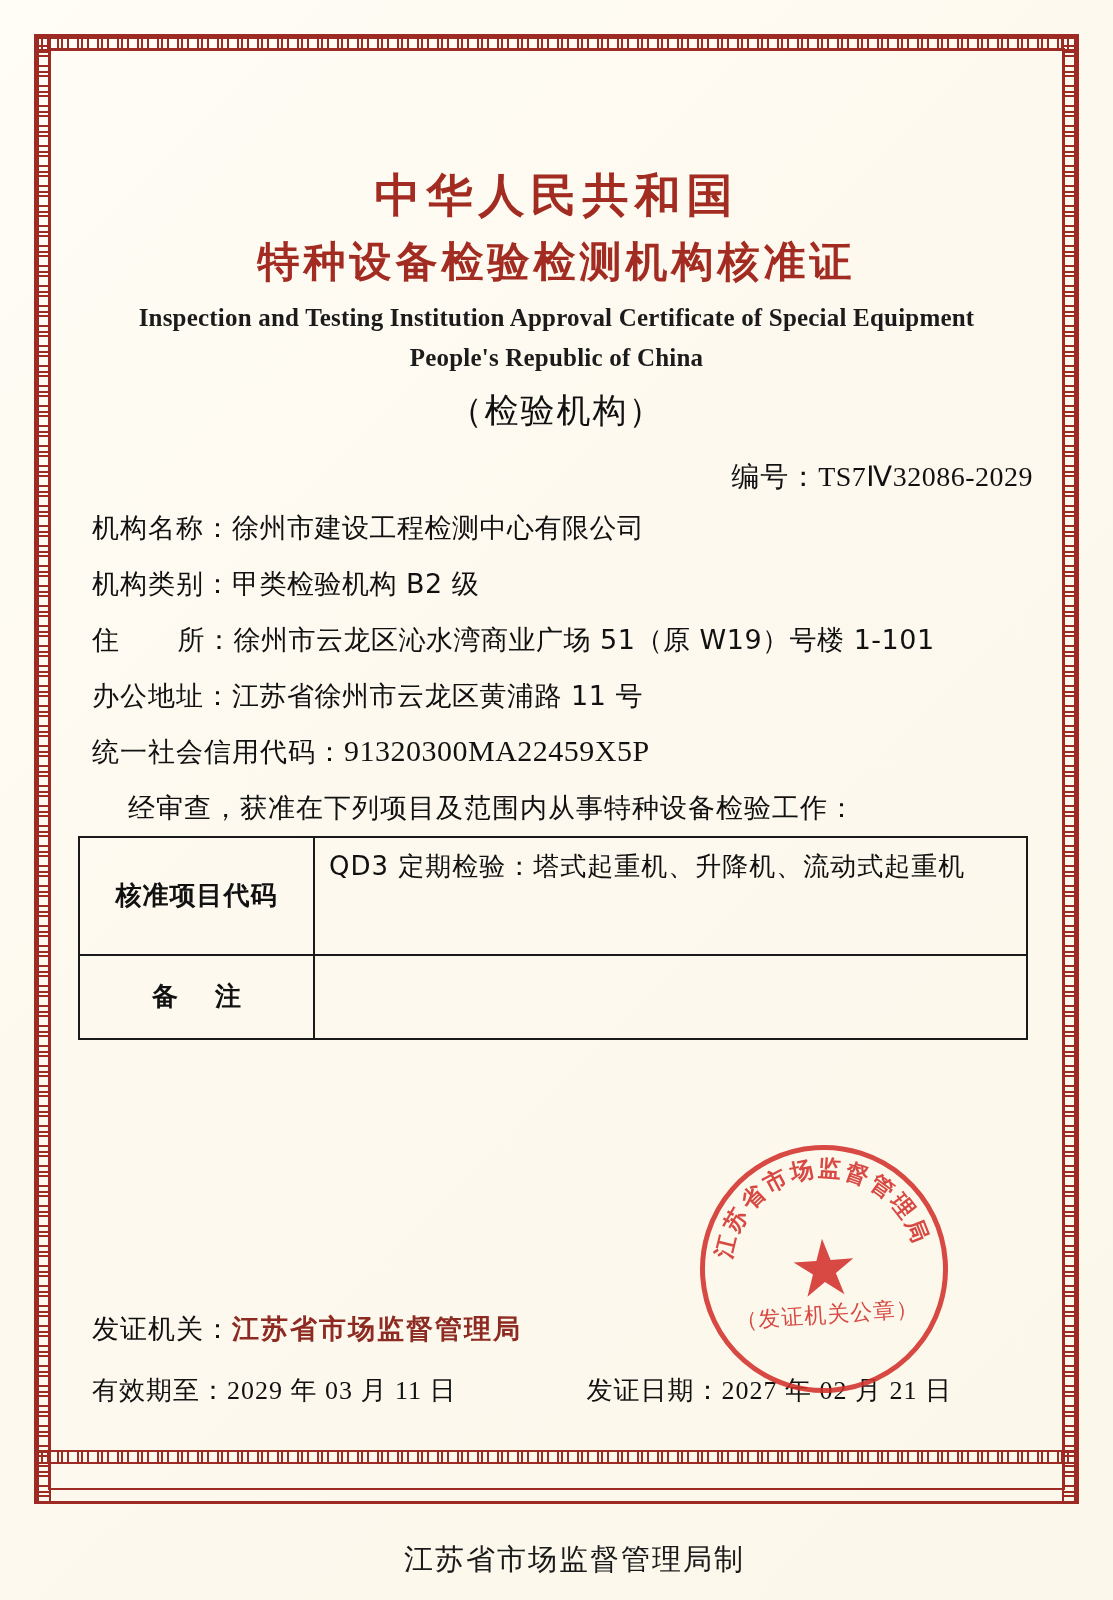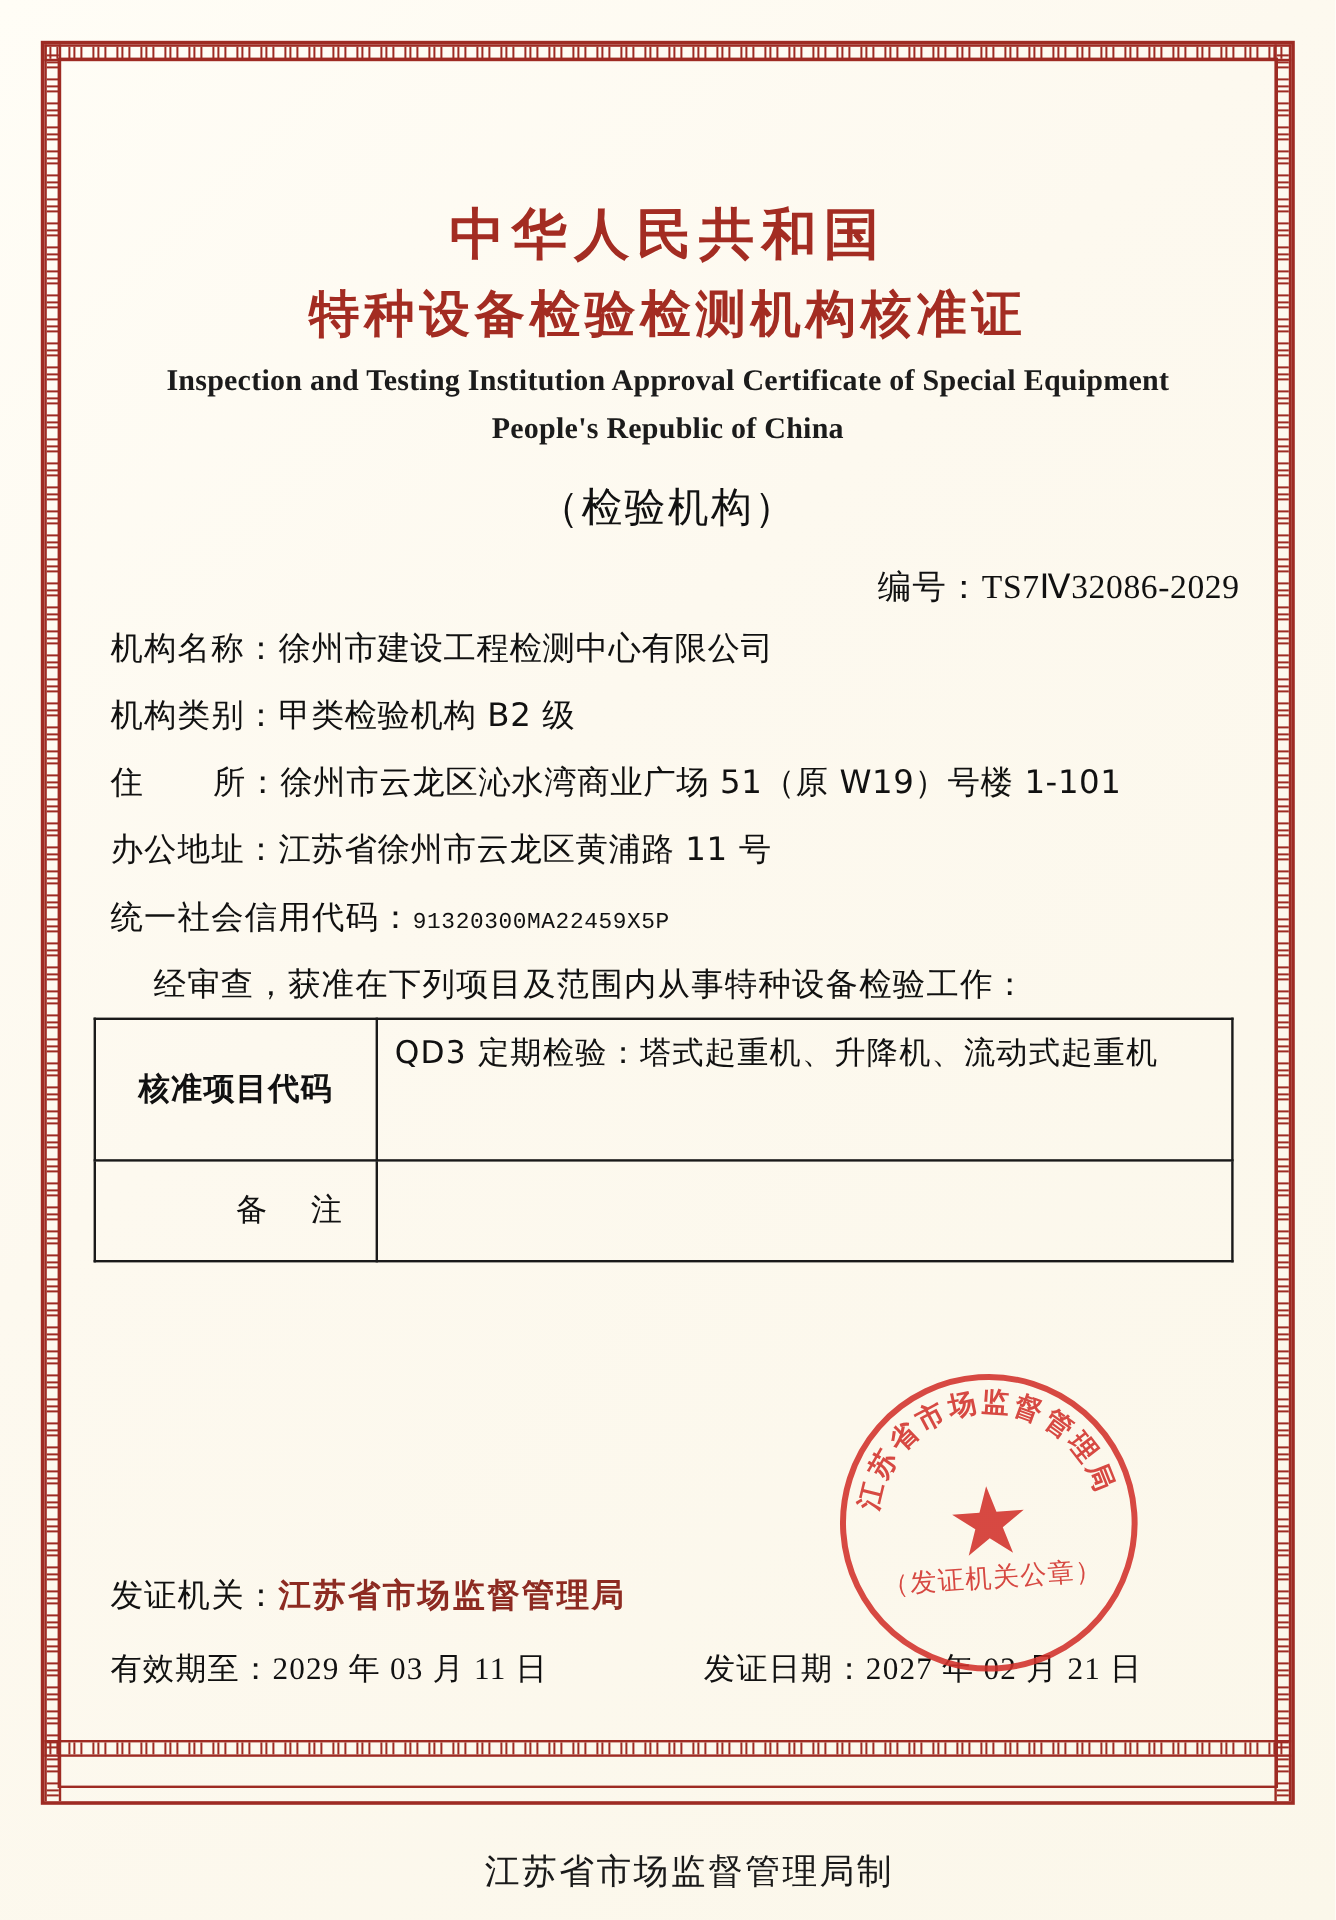--- a/index.html
+++ b/index.html
@@ -117,21 +117,21 @@
     font-size: 25px;
     margin-top: 16px;
     letter-spacing: 0.2px;
   }
   .title-en2 { margin-top: 12px; }
   .title-sub {
     text-align: center;
     color: #111;
     font-family: "DejaVu Sans", sans-serif;
     font-size: 34px;
-    margin-top: 28px;
+    margin-top: 16px;
     letter-spacing: 2px;
   }
 
   .serial-row {
     margin-top: 24px;
     text-align: right;
     padding-right: 10px;
     font-size: 28px;
     color: #111;
     font-family: "DejaVu Sans", sans-serif;
@@ -157,22 +157,22 @@
   }
   .field-label {
     white-space: pre;
     flex: 0 0 auto;
   }
   .field-value {
     flex: 1 1 auto;
     letter-spacing: 0.5px;
   }
   .field-value.latin {
-    font-family: Liberation Mono, monospace;
-    font-size: 19px;
+    font-family: Liberation Serif, serif;
+    font-size: 30px;
     letter-spacing: 0.5px;
   }
 
   .statement {
     margin-top: 12px;
     padding-left: 58px;
     font-size: 27px;
     font-family: "DejaVu Sans", sans-serif;
     color: #111;
     letter-spacing: 1px;
@@ -197,22 +197,21 @@
   }
   .approval-table td.head {
     width: 205px;
     text-align: center;
     font-weight: bold;
     vertical-align: middle;
   }
   .approval-table td.head.spaced {
     letter-spacing: 14px;
     text-indent: 14px;
-    font-weight: normal;
-    text-align: right;
+    font-weight: bold;
   }
   .approval-table td.body {
     line-height: 1.45;
     height: 96px;
   }
   .approval-table td.body.empty {
     height: 62px;
   }
 
   

